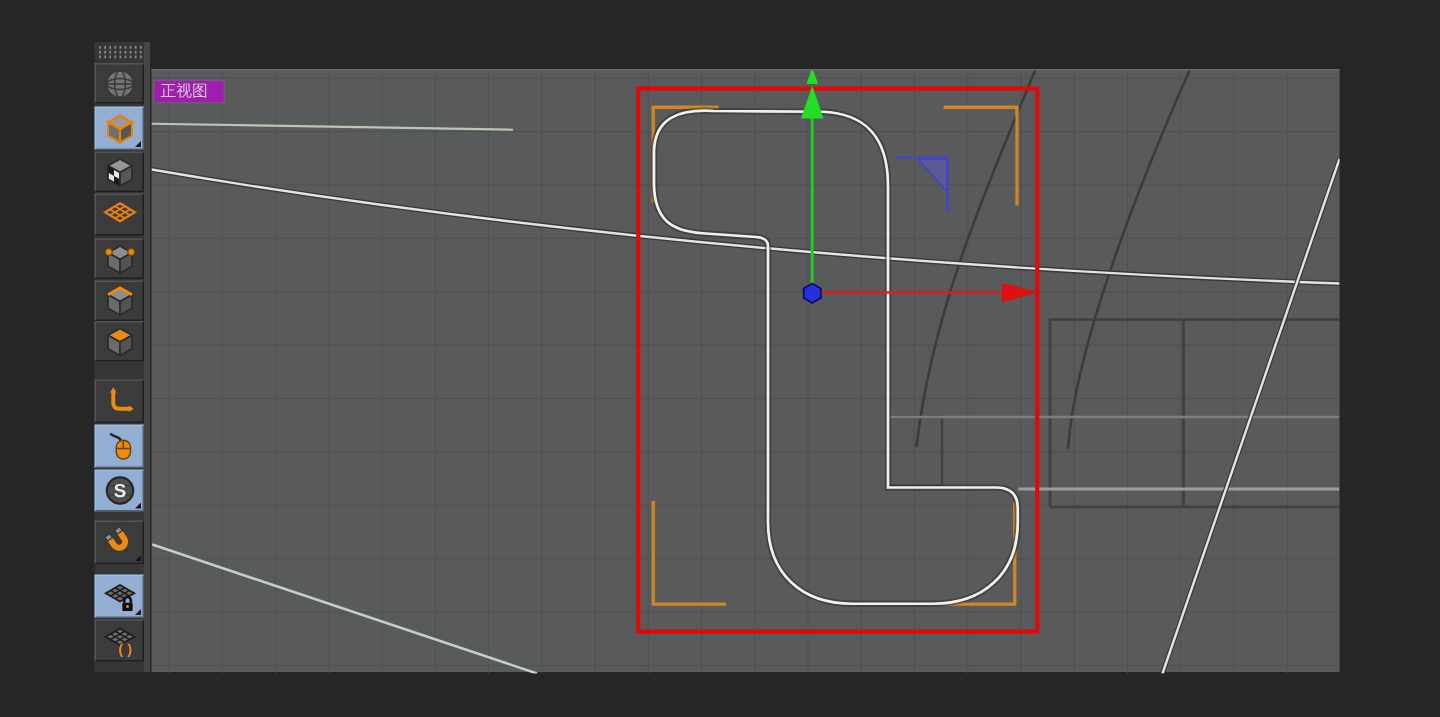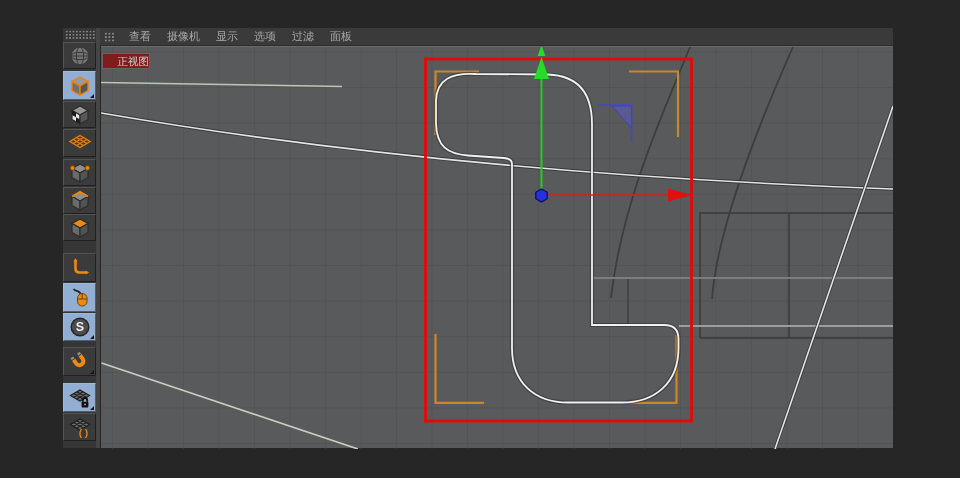--- a/index.html
+++ b/index.html
@@ -28,38 +28,29 @@
         display:flex;align-items:center;justify-content:center;cursor:pointer;}
   .tile.selected{background:#92afd3;}
   .tile.sub::after{content:"";position:absolute;right:1px;bottom:1px;
         border-left:4px solid transparent;border-bottom:4px solid #161616;}
   .tile svg{display:block;}
 
   
   #viewport{position:absolute;left:101px;top:46px;width:792px;height:402px;
             background:#595a5b;border-top:1px solid #6a6a6a;}
   #vplabel{position:absolute;left:1px;top:6px;width:48px;height:16px;
-           background:#7f1d1d;border:1px solid #646464;color:#cdcdcd;
-           font-size:10.5px;line-height:14px;padding-left:4px;z-index:5;text-align:right;}
+           background:#a21caf;border:1px solid #646464;color:#cdcdcd;
+           font-size:10.5px;line-height:14px;padding-left:4px;z-index:5;}
   #scene{position:absolute;left:0;top:0;}
 </style>
 </head>
 <body>
 
 <div id="stage">
 
-  <div id="menubar">
-    <div class="menugrip"></div>
-    <div class="menuitem">查看</div>
-    <div class="menuitem">摄像机</div>
-    <div class="menuitem">显示</div>
-    <div class="menuitem">选项</div>
-    <div class="menuitem">过滤</div>
-    <div class="menuitem">面板</div>
-  </div>
 
   <div id="toolbar">
     <div class="edge"></div>
     <div class="palgrip"></div>
 
     <div class="tile" style="top:14px;height:27px">
       <svg width="24" height="24" viewBox="0 0 24 24">
         <circle cx="12" cy="12" r="9" fill="#747474" stroke="#393939" stroke-width="1.2"></circle>
         <ellipse cx="12" cy="12" rx="9" ry="3.6" fill="none" stroke="#393939"></ellipse>
         <ellipse cx="12" cy="12" rx="3.6" ry="9" fill="none" stroke="#393939"></ellipse>

